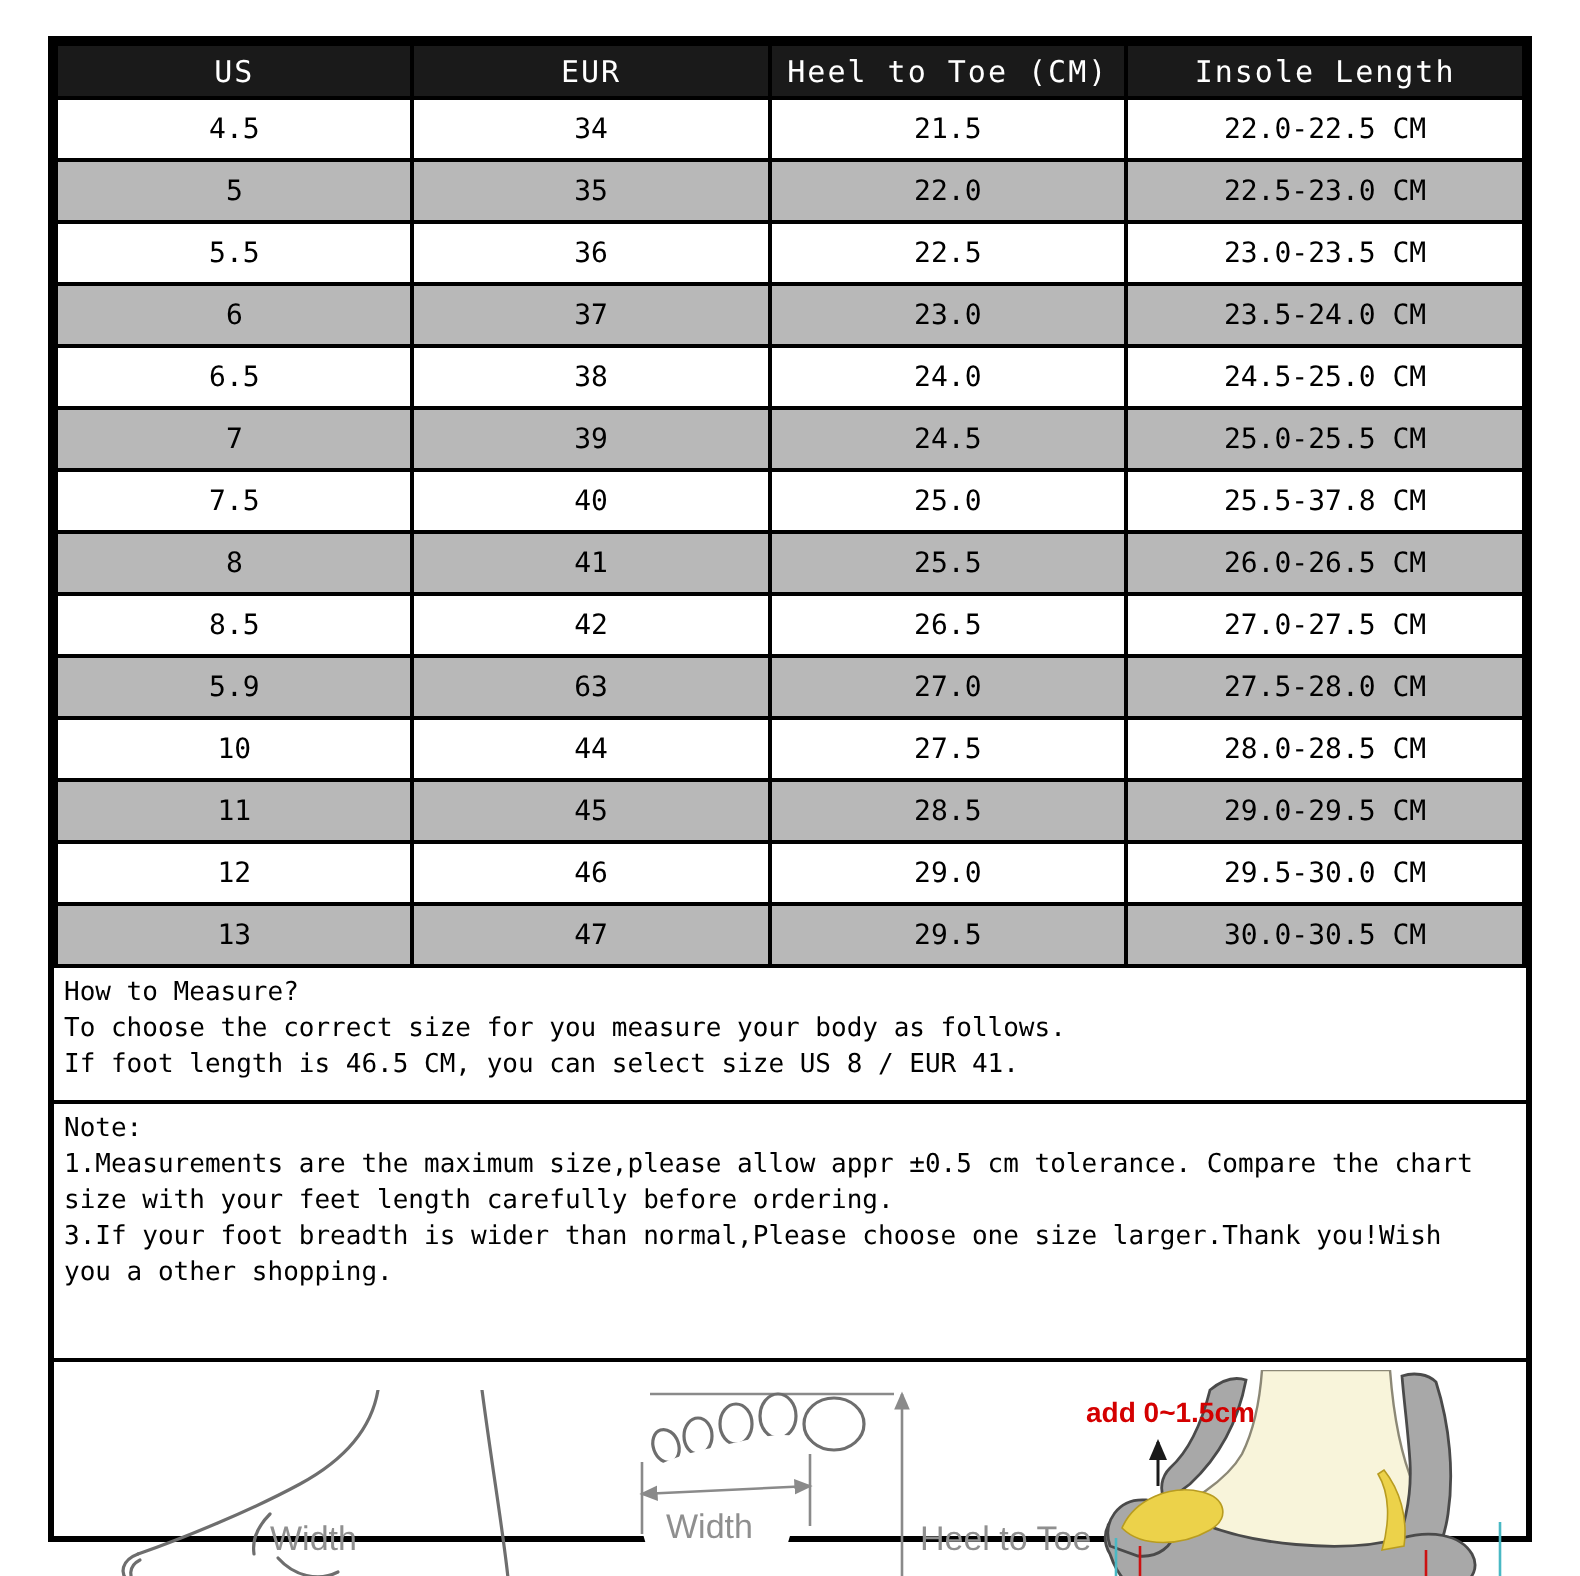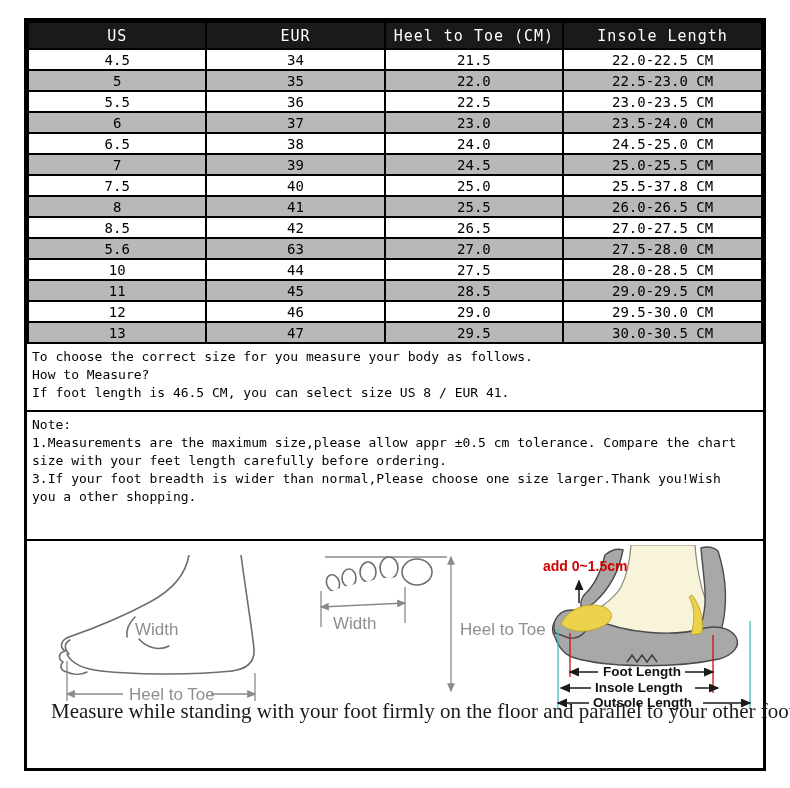--- a/index.html
+++ b/index.html
@@ -14,21 +14,21 @@
   .frame{
     position:absolute;left:24px;top:18px;width:742px;height:753px;
     border:3px solid var(--border);background:#fff;display:flex;flex-direction:column;
   }
   table.size-table{width:100%;border-collapse:collapse;table-layout:fixed;flex:0 0 auto;}
   table.size-table th{
     background:var(--header-bg);color:var(--header-text);font-weight:normal;
     font-size:15px;letter-spacing:1px;height:27px;border:2px solid var(--border);
   }
   table.size-table td{
-    text-align:center;font-size:14px;height:21px;border:2px solid var(--border);
+    text-align:center;font-size:14px;height:31px;border:2px solid var(--border);
   }
   table.size-table col.c1,table.size-table col.c2,table.size-table col.c3{width:24.3%;}
   table.size-table col.c4{width:27.1%;}
   table.size-table tbody tr:nth-child(even){background:var(--row-alt);}
   .text-section{font-size:13px;line-height:18px;padding:4px 4px 0 5px;white-space:nowrap;}
   .how-section{flex:0 0 66px;}
   .note-section{flex:0 0 129px;border-top:2px solid var(--border);}
   .diagram-section{flex:1 1 auto;border-top:2px solid var(--border);position:relative;}
   .diag{position:absolute;}
   .sketch path,.sketch line{fill:none;stroke:var(--diagram-line);stroke-width:1.6;
@@ -119,21 +119,21 @@
           <td>25.5</td>
           <td>26.0-26.5 CM</td>
         </tr>
         <tr>
           <td>8.5</td>
           <td>42</td>
           <td>26.5</td>
           <td>27.0-27.5 CM</td>
         </tr>
         <tr>
-          <td>5.6</td>
+          <td>5.9</td>
           <td>63</td>
           <td>27.0</td>
           <td>27.5-28.0 CM</td>
         </tr>
         <tr>
           <td>10</td>
           <td>44</td>
           <td>27.5</td>
           <td>28.0-28.5 CM</td>
         </tr>
@@ -152,22 +152,22 @@
         <tr>
           <td>13</td>
           <td>47</td>
           <td>29.5</td>
           <td>30.0-30.5 CM</td>
         </tr>
       </tbody>
   </table>
 
   <div class="text-section how-section">
+      <div>How to Measure?</div>
       <div>To choose the correct size for you measure your body as follows.</div>
-      <div>How to Measure?</div>
       <div>If foot length is 46.5 CM, you can select size US 8 / EUR 41.</div>
     </div>
 
   <div class="text-section note-section">
       <div>Note:</div>
       <div>1.Measurements are the maximum size,please allow appr ±0.5 cm tolerance. Compare the chart</div>
       <div>size with your feet length carefully before ordering.</div>
       <div>3.If your foot breadth is wider than normal,Please choose one size larger.Thank you!Wish</div>
       <div>you a other shopping.</div>
     </div>

